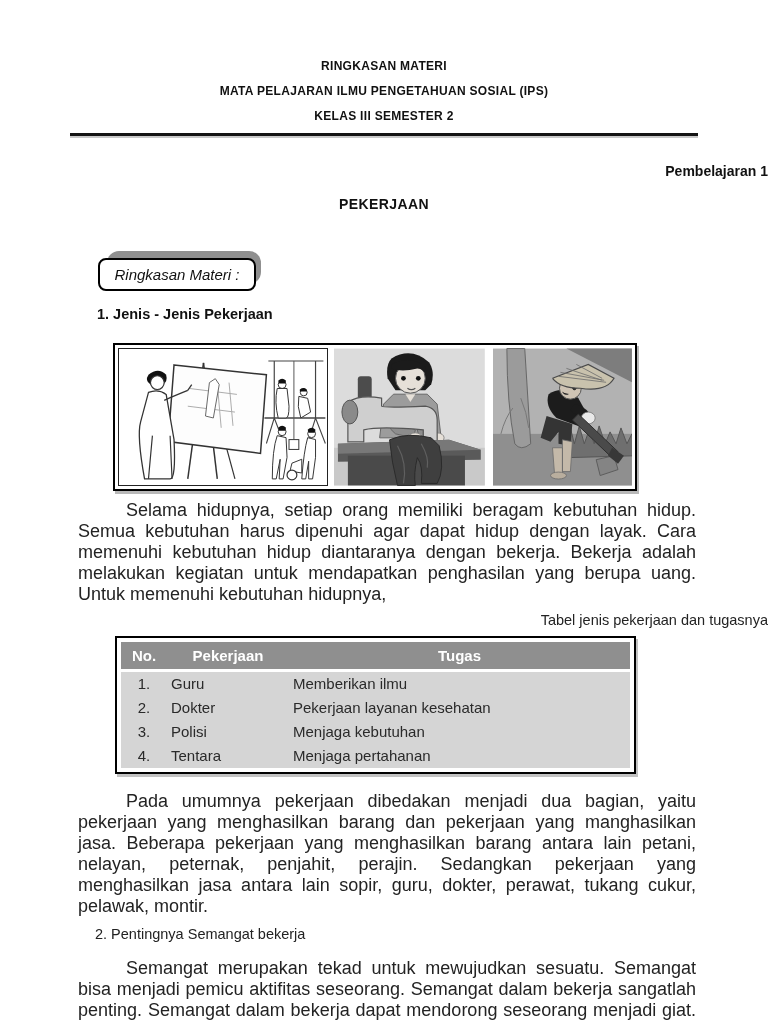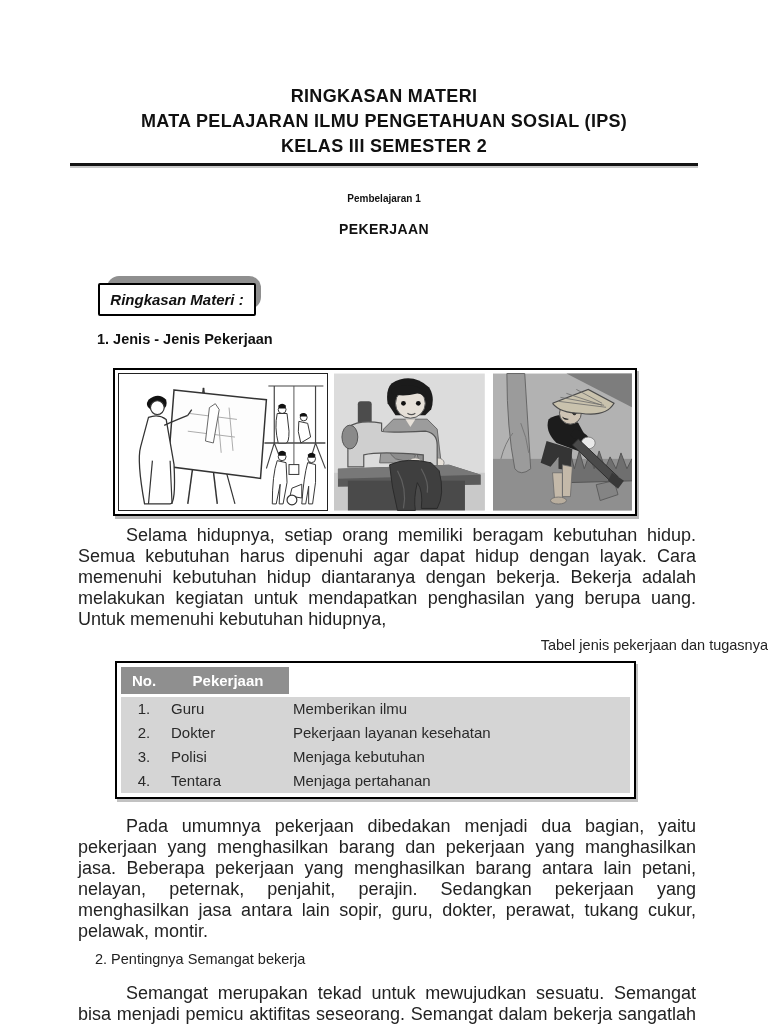--- a/index.html
+++ b/index.html
@@ -2,34 +2,34 @@
 <html><head>
 <meta charset="utf-8">
 <style>
   html,body{margin:0;padding:0;background:#fff;}
   .page{
     position:relative;width:768px;height:1024px;background:#ffffff;
     font-family:"Liberation Sans", sans-serif;color:#222;overflow:hidden;
     box-sizing:border-box;
   }
   
-  .doc-header{margin-top:84px;text-align:center;font-weight:bold;font-size:18px;
+  .doc-header{margin-top:54px;text-align:center;font-weight:bold;font-size:12px;
     line-height:25px;color:#111;letter-spacing:.3px;}
   .head-rule{margin:4px 70px 0 70px;height:3px;background:#141414;
     box-shadow:0 2px 0 #c9c9c9;}
-  .lesson-title{margin-top:27px;text-align:center;font-weight:bold;font-size:10px;color:#111;}
+  .lesson-title{margin-top:27px;text-align:right;font-weight:bold;font-size:14px;color:#111;}
   .lesson-subtitle{margin-top:17px;text-align:center;font-weight:bold;font-size:14px;
     color:#111;letter-spacing:.4px;}
   
   .sumbox-wrap{position:relative;margin:46px 0 0 98px;width:158px;height:33px;}
   .sumbox-shadow{position:absolute;left:9px;top:-7px;width:154px;height:33px;
     background:#8f8f8f;border-radius:12px;}
   .sumbox{position:absolute;left:0;top:0;width:154px;height:29px;background:#fff;
-    border:2px solid #000;border-radius:2px;display:flex;align-items:center;
-    justify-content:center;font-weight:bold;font-style:italic;font-size:15px;color:#111;}
+    border:2px solid #000;border-radius:8px;display:flex;align-items:center;
+    justify-content:center;font-weight:normal;font-style:italic;font-size:15px;color:#111;}
   
   .num-heading{margin:15px 72px 0 97px;font-weight:bold;font-size:14.5px;color:#111;}
   .num-heading2{margin:9px 72px 16px 95px;font-size:14.5px;color:#222;}
   .para{margin:0 72px 0 78px;text-align:justify;text-indent:48px;font-size:18px;
     line-height:21px;color:#232323;}
   .para.p1{margin-top:9px;}
   .para.p2{margin-top:17px;}
   .para.p3{margin-top:5px;}
   
   .img-strip{margin:21px 0 0 113px;width:524px;height:148px;border:2px solid #000;
@@ -193,20 +193,21 @@
   </div>
 
   <p class="para p1">Selama hidupnya, setiap orang memiliki beragam kebutuhan hidup. Semua kebutuhan harus dipenuhi agar dapat hidup dengan layak. Cara memenuhi kebutuhan hidup diantaranya dengan bekerja. Bekerja adalah melakukan kegiatan untuk mendapatkan penghasilan yang berupa uang. Untuk memenuhi kebutuhan hidupnya,</p>
 
   <div class="tbl-caption">Tabel jenis pekerjaan dan tugasnya</div>
 
   <div class="job-table">
     <div class="trow thead">
       <div class="cell c-no">No.</div>
       <div class="cell c-job">Pekerjaan</div>
+      <div class="cell c-task">Tugas</div>
     </div>
     <div class="tbody">
       <div class="trow">
         <div class="cell c-no">1.</div>
         <div class="cell c-job">Guru</div>
         <div class="cell c-task">Memberikan ilmu</div>
       </div>
       <div class="trow">
         <div class="cell c-no">2.</div>
         <div class="cell c-job">Dokter</div>

